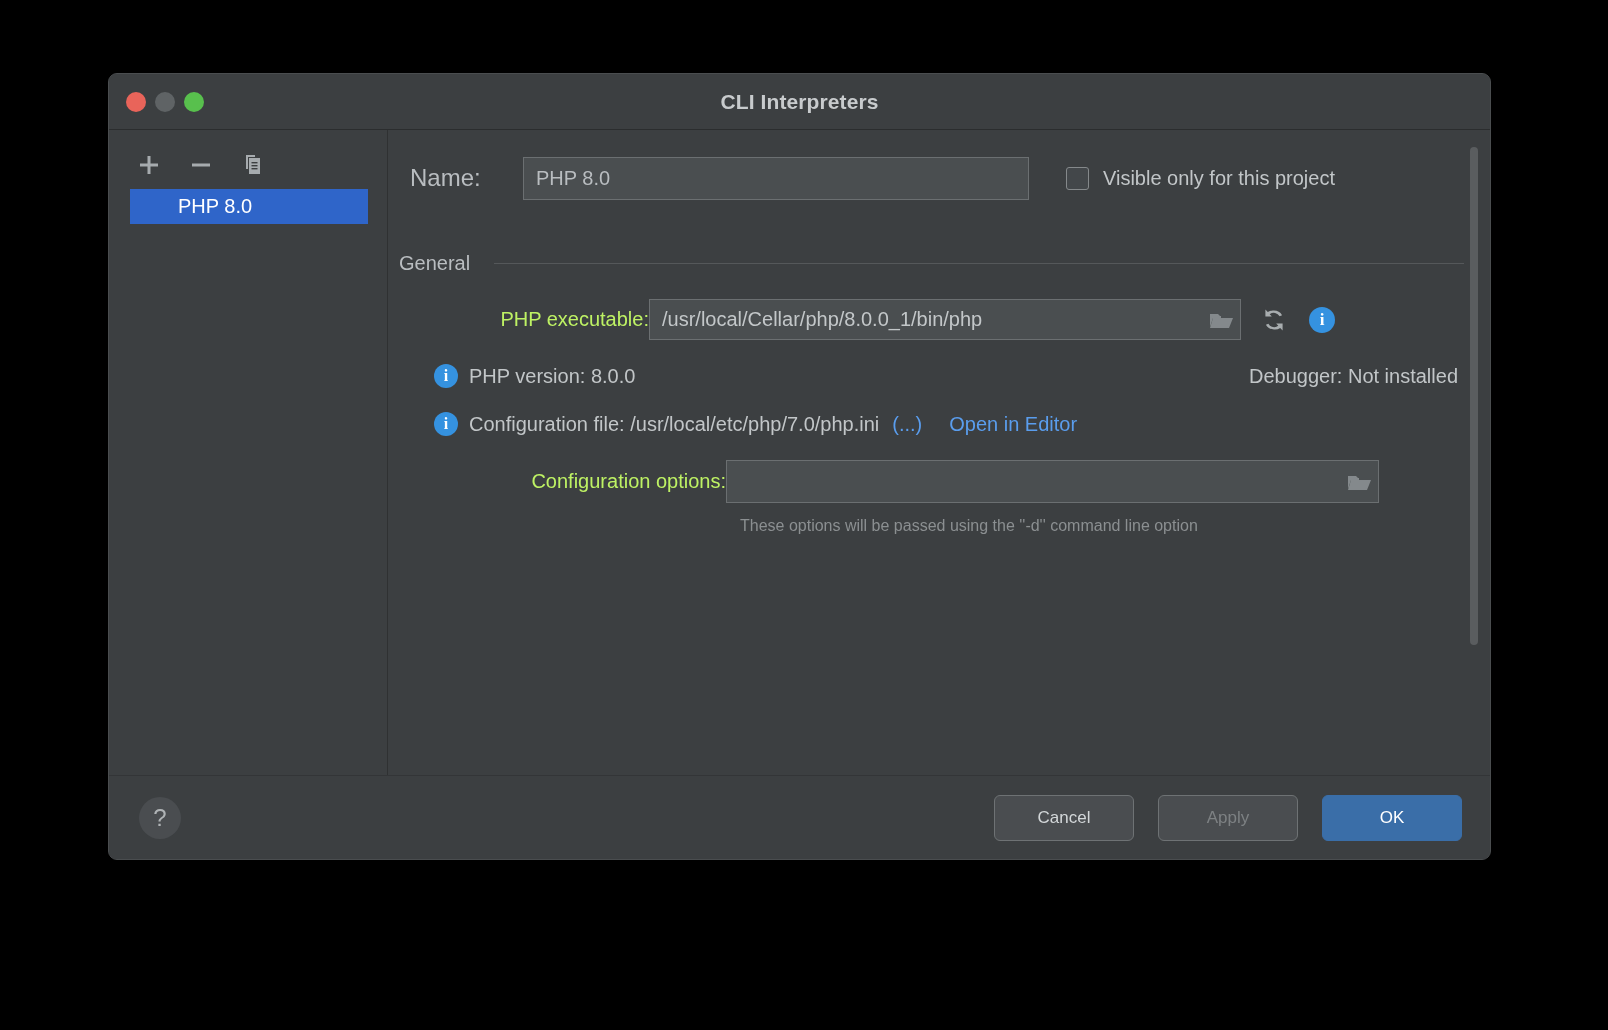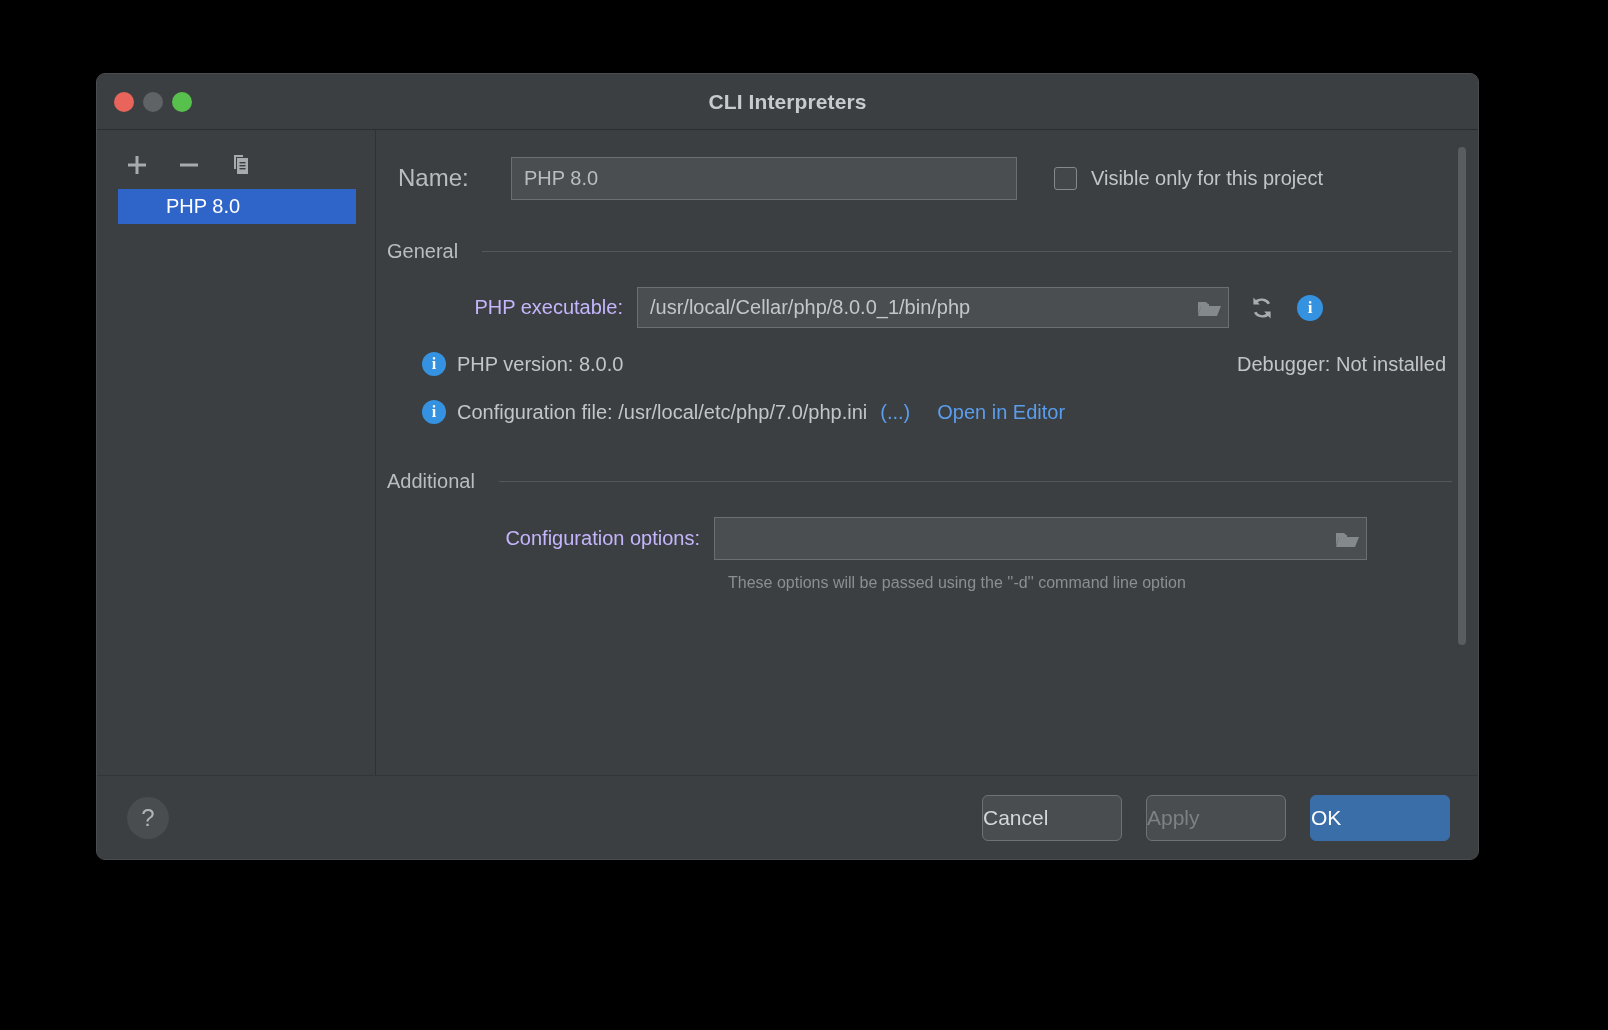--- a/index.html
+++ b/index.html
@@ -15,21 +15,21 @@
   #root {
     position: relative;
     width: 1608px;
     height: 1030px;
     background: #000000;
   }
 
   
   .window {
     position: absolute;
-    left: 96px;
+    left: 108px;
     top: 73px;
     width: 1383px;
     height: 787px;
     background: #3c3f41;
     border-radius: 9px;
     border: 1px solid #4a4d4f;
     box-shadow: 0 10px 38px rgba(0,0,0,0.75);
     overflow: hidden;
     display: flex;
     flex-direction: column;
@@ -164,21 +164,21 @@
     border-radius: 3px;
     background: #43474a;
   }
   .chk-label { font-size: 20px; color: #c2c6c8; }
 
   
   .section {
     display: flex;
     align-items: center;
     gap: 24px;
-    margin: 36px 26px 0 11px;
+    margin: 48px 26px 0 11px;
     padding-left: 0;
   }
   .section-title {
     font-size: 20px;
     color: #b9bdc0;
     white-space: nowrap;
   }
   .section-rule {
     flex: 1 1 auto;
     height: 1px;
@@ -186,23 +186,22 @@
   }
 
   .form-row {
     display: flex;
     align-items: center;
     margin-top: 24px;
     padding-left: 11px;
   }
   .row-label {
     font-size: 20px;
-    color: #c4b5fd;
+    color: #bef264;
     text-align: right;
-    padding-right: 14px;
   }
   .label-exec { width: 250px; }
   .label-add  { width: 327px; }
 
   .path-field {
     height: 41px;
     background: #4a4e50;
     border: 1px solid #6b6f71;
     display: flex;
     align-items: center;
@@ -302,23 +301,24 @@
   }
   .footer-spacer { flex: 1 1 auto; }
 
   .btn {
     height: 46px;
     min-width: 140px;
     border-radius: 6px;
     border: 1px solid #6e7274;
     background: #4a4d50;
     color: #d3d7d9;
-    font-size: 21px;
-    display: flex;
-    align-items: center;
+    font-size: 17px;
+    display: flex;
+    align-items: center;
+    justify-content: center;
     margin-left: 24px;
   }
   .btn.disabled { color: #7d8183; }
   .btn.primary {
     background: #3a6ea8;
     border-color: #3a6ea8;
     color: #ffffff;
   }
 </style>
 </head>
@@ -416,24 +416,20 @@
           <span class="debugger-status">Debugger: Not installed</span>
         </div>
 
         <div class="info-line">
           <span class="info-badge small">i</span>
           <span>Configuration file: /usr/local/etc/php/7.0/php.ini</span>
           <span class="link dots">(...)</span>
           <span class="link open-editor">Open in Editor</span>
         </div>
 
-        <div class="section" style="margin-top:46px;">
-          <span class="section-title">Additional</span>
-          <span class="section-rule"></span>
-        </div>
 
 
         <div class="form-row">
           <span class="row-label label-add">Configuration options:</span>
           <div class="path-field add-field" placeholder="">
             <span class="path-text"></span>
             <span class="folder-icon">
               <svg width="26" height="22" viewBox="0 0 26 22">
                 <path d="M2 5h8l2 2h1v2H5l-3 9z" fill="currentColor"></path>
                 <path d="M5 9h20l-4 10H2z" fill="currentColor"></path>

